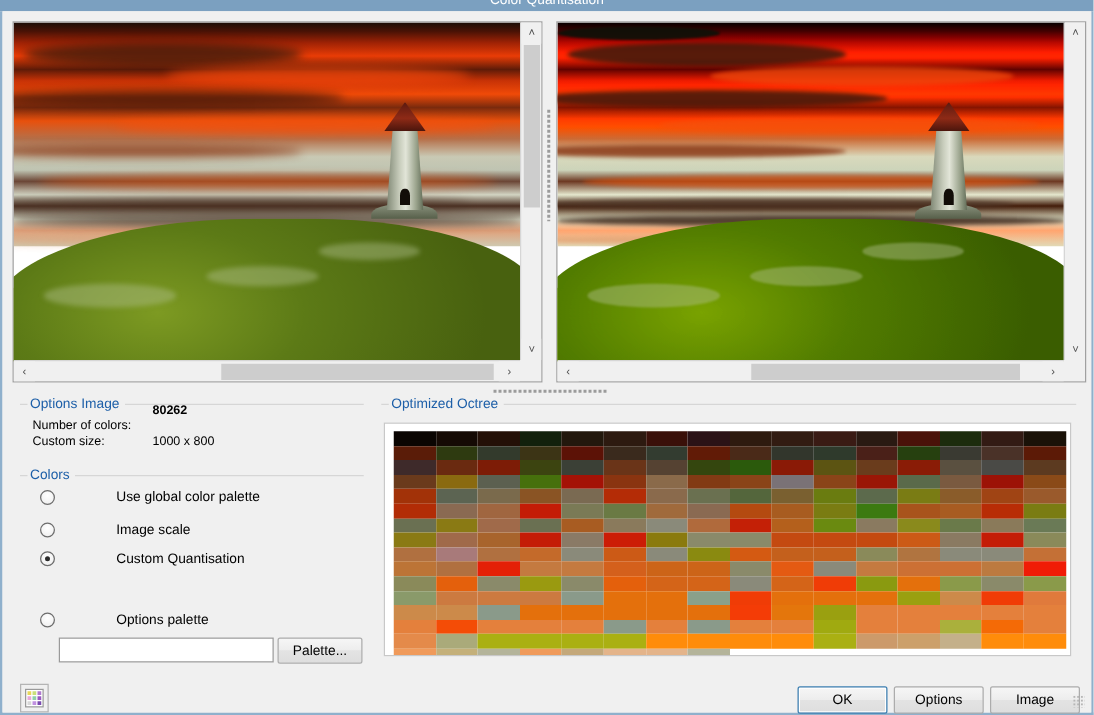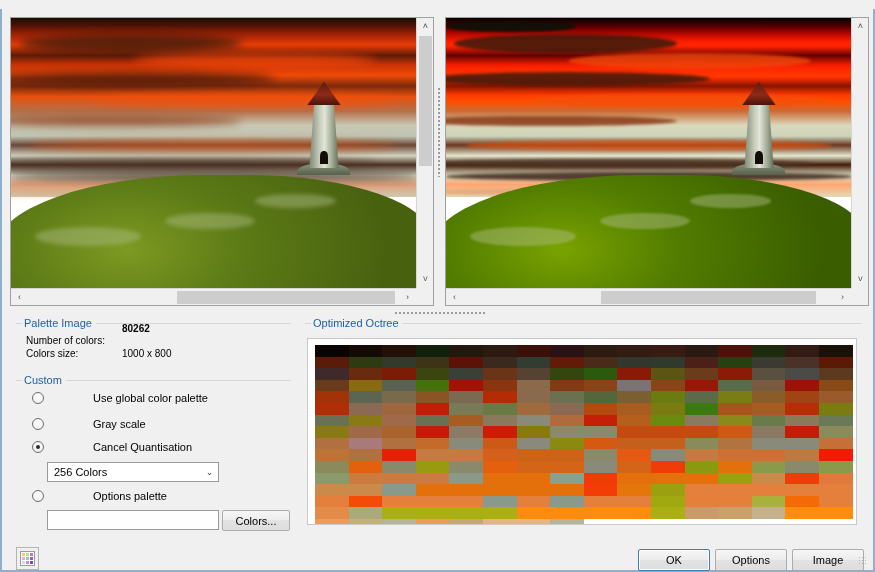--- a/index.html
+++ b/index.html
@@ -296,20 +296,23 @@
     width: 10px; height: 10px;
     background-image: radial-gradient(#b6b6b6 38%, transparent 39%);
     background-size: 3px 3px;
   }
 </style>
 </head>
 <body>
 
 <div id="root">
 
+  <div class="titlebar">
+    <div class="titlebar-text">Color Quantisation</div>
+  </div>
   <div class="dlg-border-l"></div>
   <div class="dlg-border-r"></div>
   <div class="dlg-border-b"></div>
 
   <div class="client">
 
     <div class="pane pane-left">
       <div class="img-area">
         <div class="scene">
           <div class="sky"></div>
@@ -390,59 +393,55 @@
         <div class="sb-btn" style="right:0;top:0;">›</div>
       </div>
       <div class="sb-corner"></div>
     </div>
 
     <div class="splitter-v"></div>
     <div class="splitter-h"></div>
 
     <div class="group" style="left:14px; top:308px; width:275px; height:40px;">
       <div class="group-line"></div>
-      <div class="group-title">Palette Image</div>
+      <div class="group-title">Options Image</div>
       <div class="lbl" style="left:10px; top:18px;">Number of colors:</div>
       <div class="lbl" style="left:106px; top:6px;font-weight:bold;">80262</div>
-      <div class="lbl" style="left:10px; top:31px;">Colors size:</div>
+      <div class="lbl" style="left:10px; top:31px;">Custom size:</div>
       <div class="lbl" style="left:106px; top:31px;">1000 x 800</div>
     </div>
 
     <div class="group" style="left:14px; top:365px; width:275px; height:160px;">
       <div class="group-line"></div>
-      <div class="group-title">Custom</div>
+      <div class="group-title">Colors</div>
 
       <div class="radio-row" style="left:16px; top:18px;">
         <span class="radio"></span>
         <span class="radio-label">Use global color palette</span>
       </div>
 
       <div class="radio-row" style="left:16px; top:44px;">
         <span class="radio"></span>
-        <span class="radio-label">Gray scale</span>
+        <span class="radio-label">Image scale</span>
       </div>
 
       <div class="radio-row" style="left:16px; top:67px;">
         <span class="radio checked"></span>
-        <span class="radio-label">Cancel Quantisation</span>
-      </div>
-
-      <div class="combo" style="left:31px; top:88px; width:172px; height:20px;">
-        <span class="combo-text">256 Colors</span>
-        <span class="combo-arrow">⌄</span>
-      </div>
+        <span class="radio-label">Custom Quantisation</span>
+      </div>
+
 
       <div class="radio-row" style="left:16px; top:116px;">
         <span class="radio"></span>
         <span class="radio-label">Options palette</span>
       </div>
 
       <input class="textbox" type="text" style="left: 31px; top: 136px; width: 172px; height: 20px; padding: 0px 4px; font-family: &quot;Liberation Sans&quot;, sans-serif; font-size: 11px;" value="">
 
-      <div class="btn" style="left:206px; top:136px; width:68px; height:21px;">Colors...</div>
+      <div class="btn" style="left:206px; top:136px; width:68px; height:21px;">Palette...</div>
     </div>
 
     <div class="group" style="left:303px; top:308px; width:556px; height:210px;">
       <div class="group-line"></div>
       <div class="group-title">Optimized Octree</div>
 
       <div class="palette-box" style="left:2px; top:21px; width:550px; height:187px;">
         <div class="palette-grid" id="palette-grid">
             <div class="swatch" title="#0a0502" style="background: rgb(10, 5, 2);"></div>
             <div class="swatch" title="#150a04" style="background: rgb(21, 10, 4);"></div>

